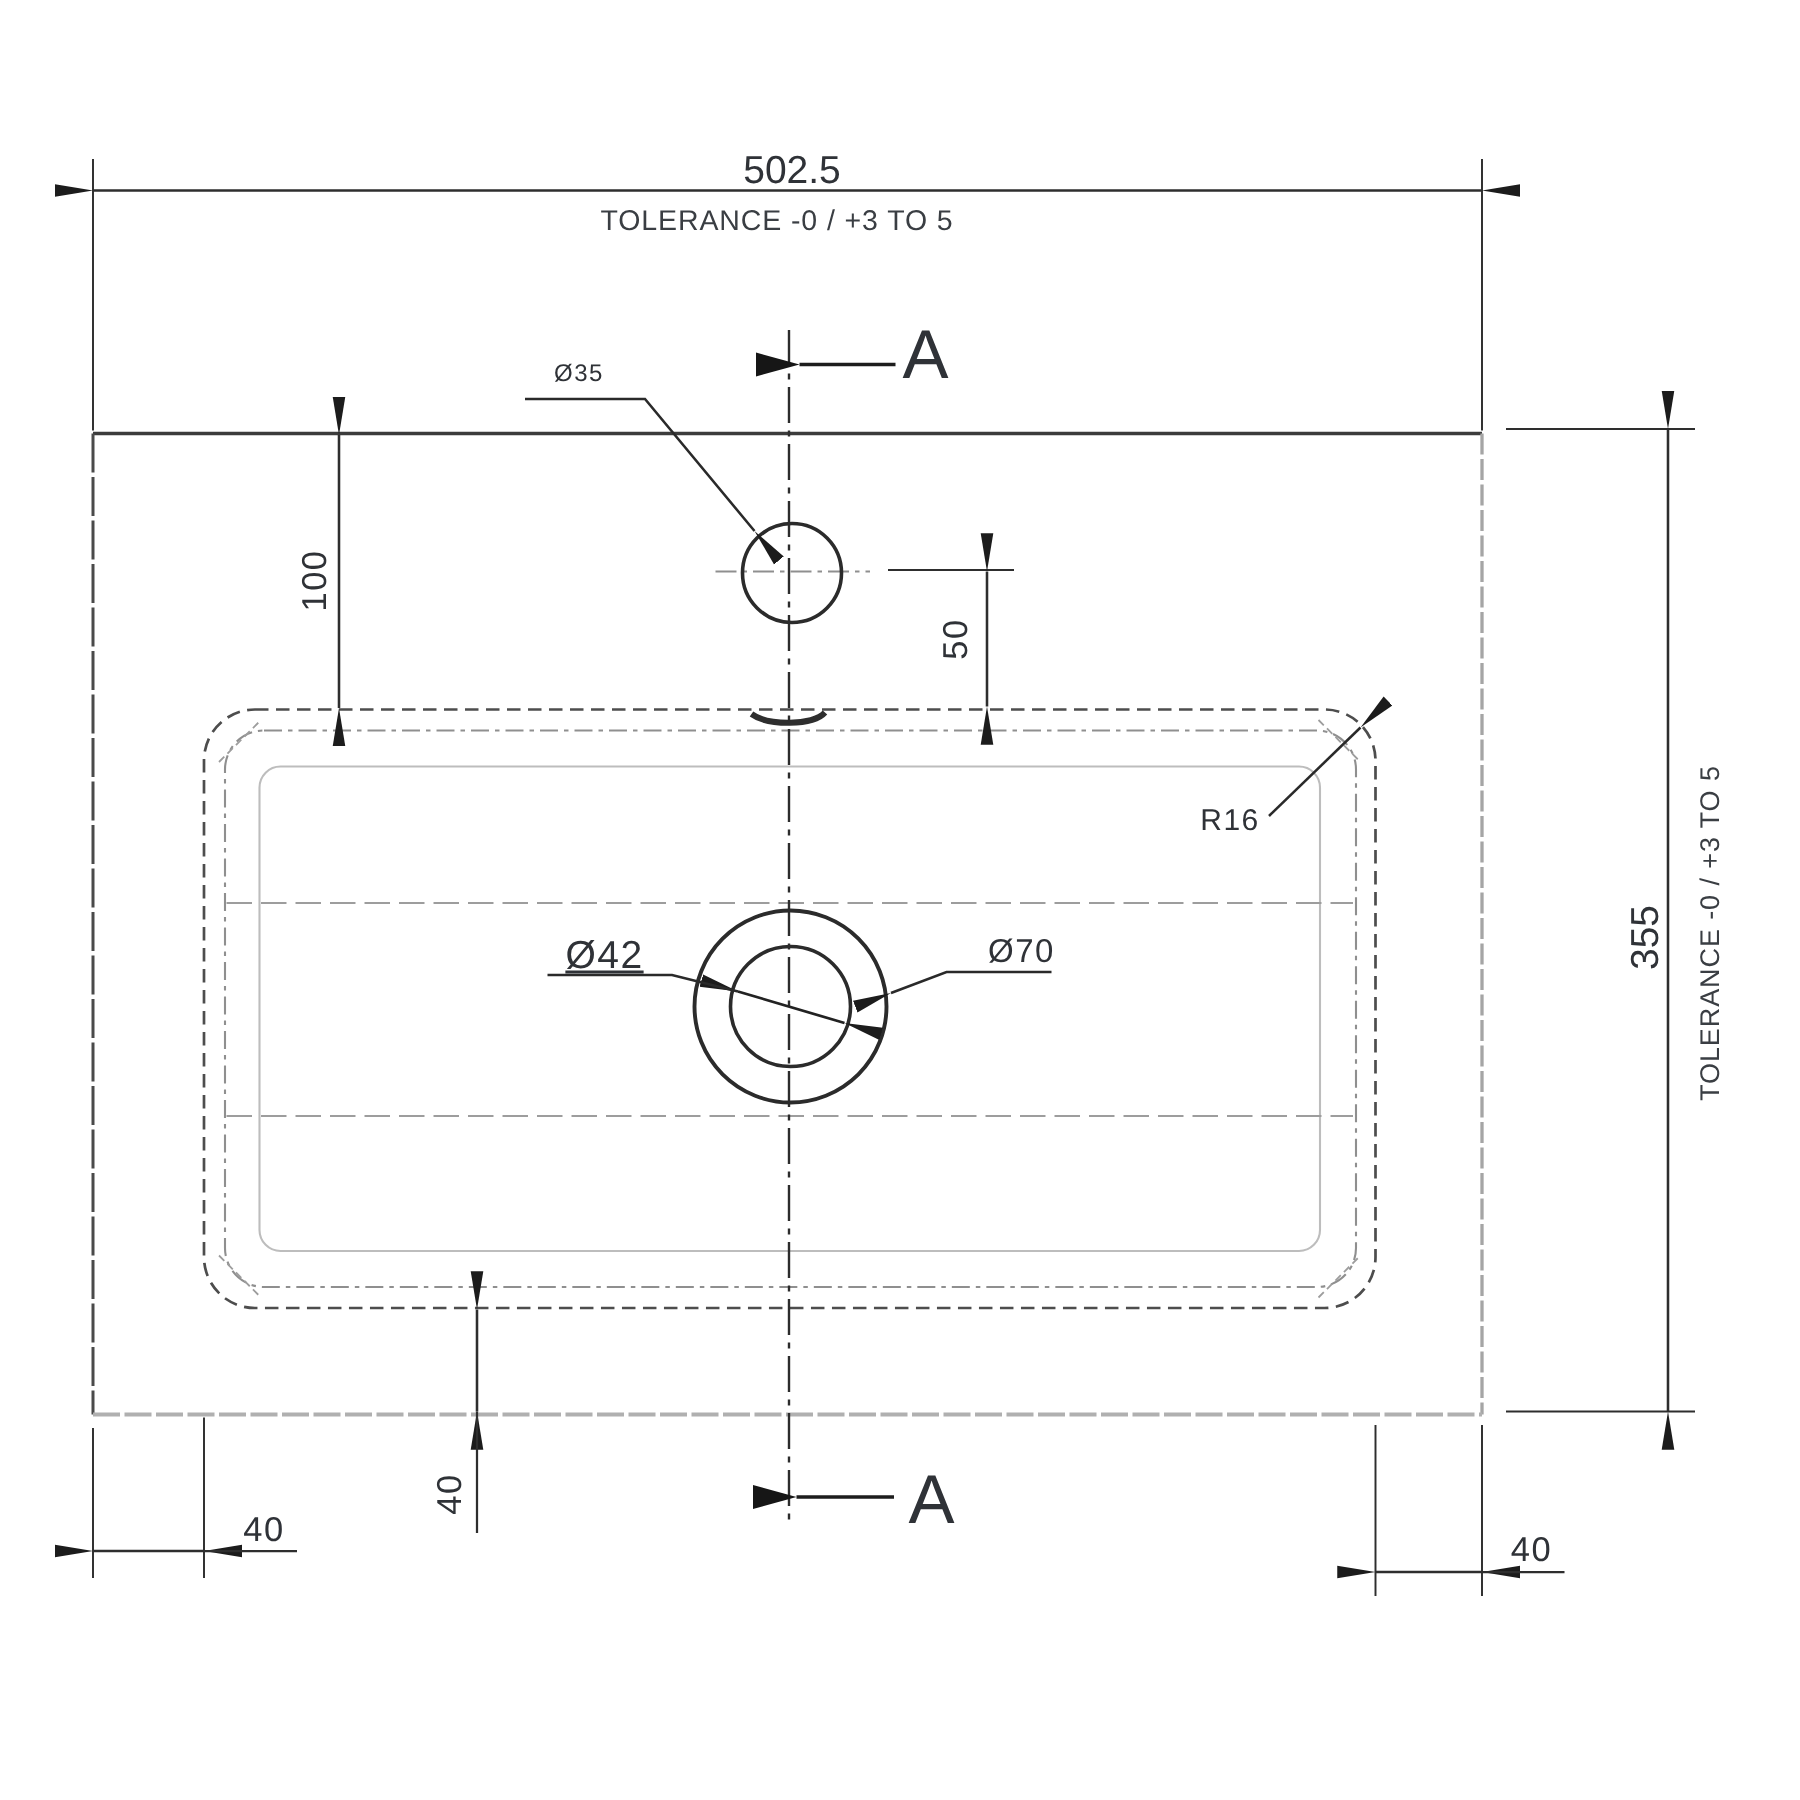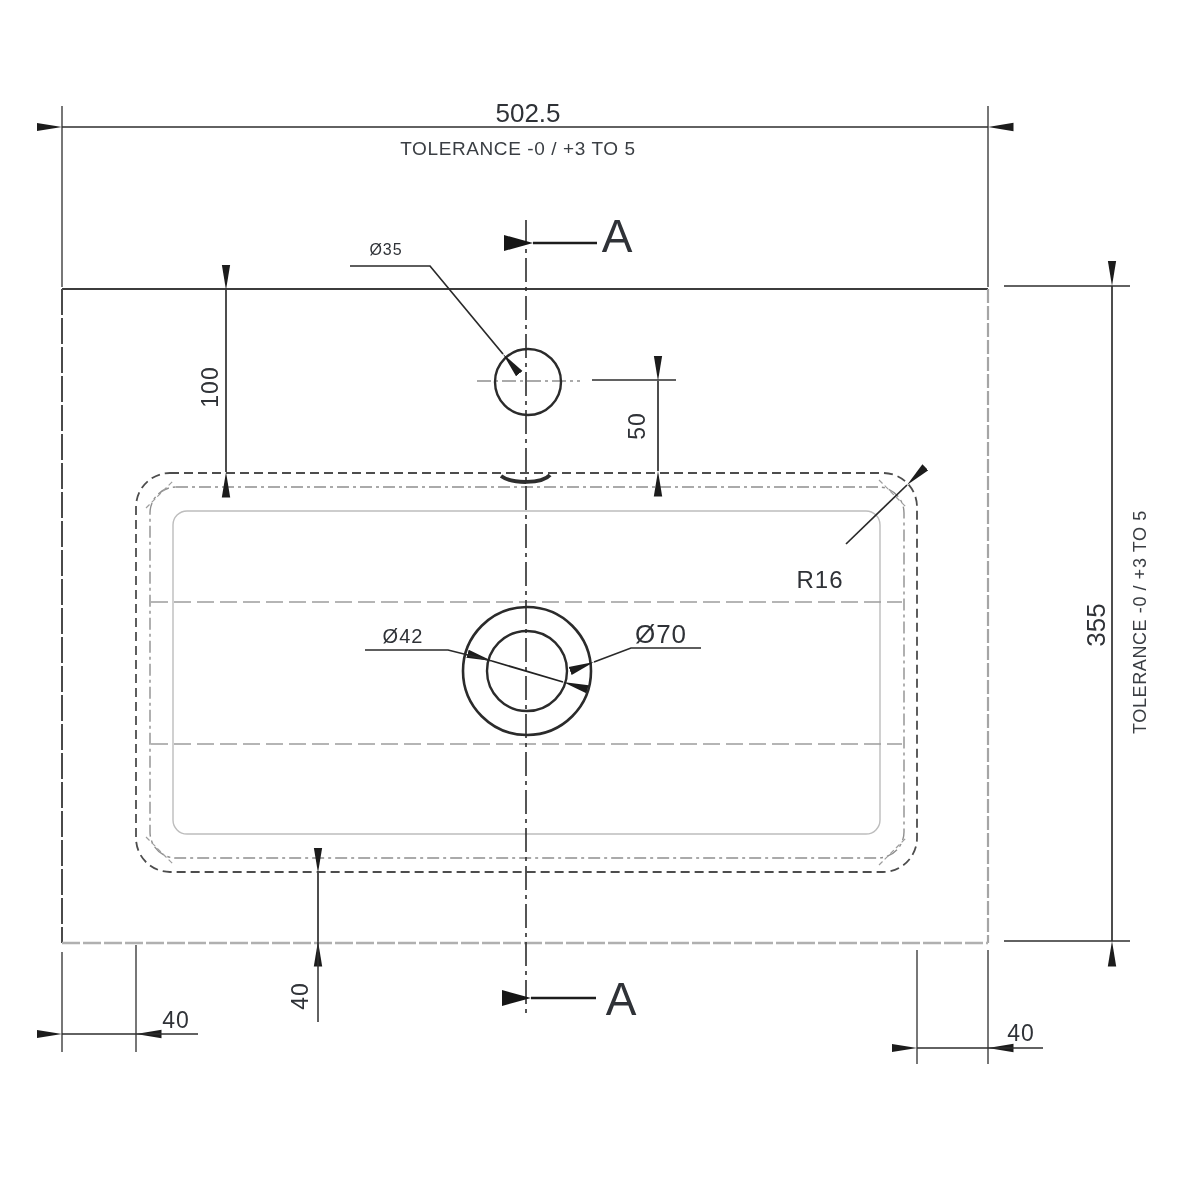--- a/index.html
+++ b/index.html
@@ -121,23 +121,23 @@
       <path d="M846 544 L907 485" stroke="#2a2a2a" stroke-width="1.7" fill="none" marker-end="url(#dimArrow)"></path>
     </g>
   </svg>
 
   <span class="t big" style="left:528px;top:113px;font-size:26px;">502.5</span>
   <span class="t tol" style="left:518px;top:148px;font-size:19px;">TOLERANCE -0 / +3 TO 5</span>
   <span class="t big" style="left:617px;top:236px;font-size:46px;">A</span>
   <span class="t" style="left:386px;top:250px;font-size:16px;">Ø35</span>
   <span class="t v" style="left:210px;top:387px;font-size:23px;">100</span>
   <span class="t v" style="left:637px;top:426px;font-size:23px;">50</span>
-  <span class="t" style="left:820px;top:580px;font-size:24px;">R16</span>
+  <span class="t" style="left:820px;top:547px;font-size:20px;">R16</span>
   <span class="t v big" style="left:1096px;top:625px;font-size:26px;">355</span>
   <span class="t v tol" style="left:1140px;top:622px;font-size:18px;">TOLERANCE -0 / +3 TO 5</span>
-  <span class="t" style="left:403px;top:636px;font-size:20px;">Ø42</span>
-  <span class="t" style="left:661px;top:634px;font-size:26px;">Ø70</span>
+  <span class="t" style="left:403px;top:636px;font-size:26px;text-decoration:underline;">Ø42</span>
+  <span class="t" style="left:681px;top:634px;font-size:22px;">Ø70</span>
   <span class="t v" style="left:300px;top:996px;font-size:23px;">40</span>
   <span class="t" style="left:176px;top:1020px;font-size:23px;">40</span>
   <span class="t" style="left:1021px;top:1033px;font-size:23px;">40</span>
   <span class="t big" style="left:621px;top:999px;font-size:46px;">A</span>
 
 </div>
 
 </body></html>

